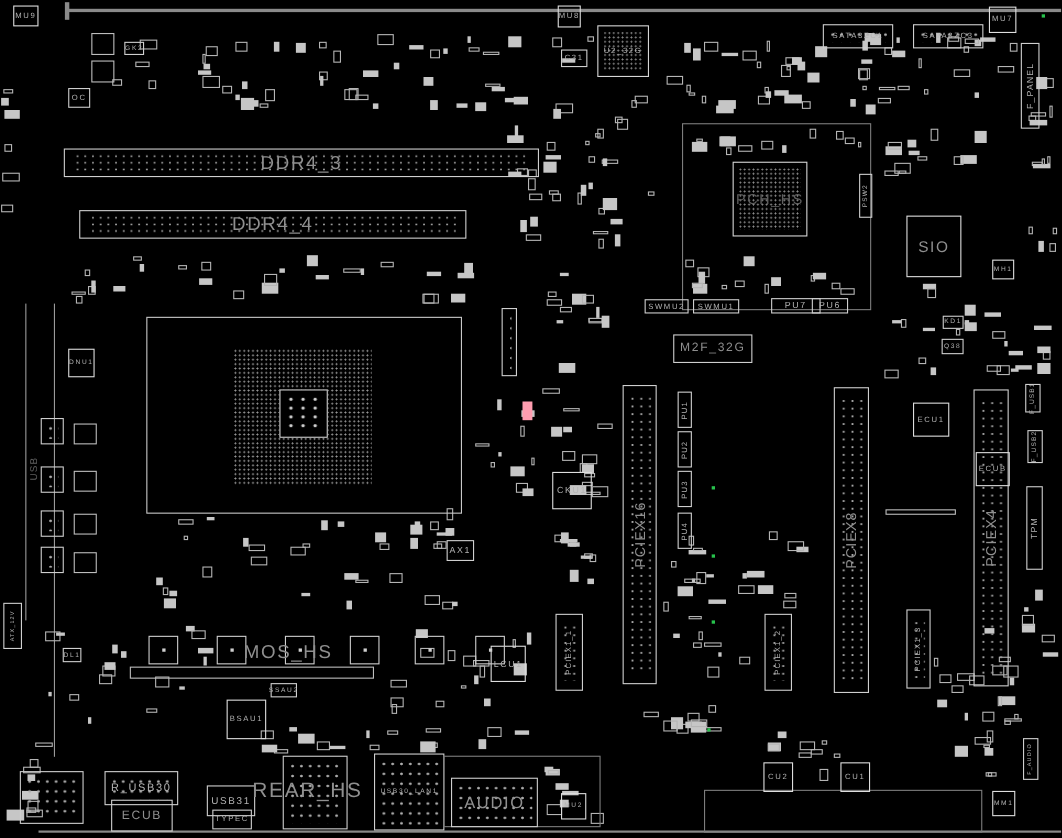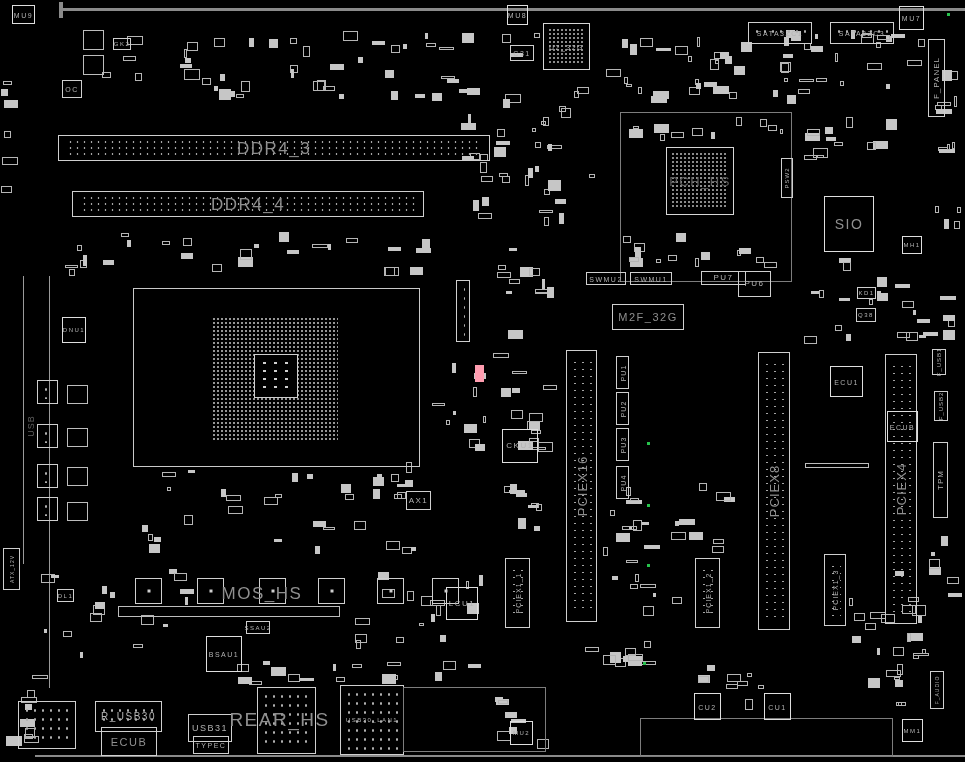--- a/index.html
+++ b/index.html
@@ -575,21 +575,21 @@
     </div>
     <div class="comp box" style="left: 586px; top: 272px; width: 40px; height: 13px;">
       <span class="lb" style="font-size: 7px; color: rgb(179, 179, 179);">SWMU2</span>
     </div>
     <div class="comp box" style="left: 630px; top: 272px; width: 42px; height: 13px;">
       <span class="lb" style="font-size: 7px; color: rgb(179, 179, 179);">SWMU1</span>
     </div>
     <div class="comp box" style="left: 701px; top: 271px; width: 45px; height: 14px;">
       <span class="lb" style="font-size: 8px; color: rgb(179, 179, 179);">PU7</span>
     </div>
-    <div class="comp box" style="left: 738px; top: 271px; width: 33px; height: 26px;">
+    <div class="comp box" style="left: 738px; top: 271px; width: 33px; height: 14px;">
       <span class="lb" style="font-size: 8px; color: rgb(179, 179, 179);">PU6</span>
     </div>
     <div class="comp conn" style="left: 612px; top: 304px; width: 72px; height: 26px;">
       <span class="lb" style="font-size: 11px; color: rgb(143, 143, 143);">M2F_32G</span>
     </div>
     <div class="comp conn dots" style="left: 456px; top: 280px; width: 14px; height: 62px;"></div>
     <div class="comp outline bright" style="left: 133px; top: 288px; width: 287px; height: 179px;"></div>
     <div class="comp pins" style="left: 212px; top: 317px; width: 126px; height: 124px;"></div>
     <div class="comp cpu-center" style="left: 254px; top: 354px; width: 44px; height: 44px;"></div>
     <div class="comp chip" style="left: 62px; top: 317px; width: 24px; height: 26px;">
@@ -696,20 +696,23 @@
       <span class="lb" style="font-size: 7px; color: rgb(179, 179, 179);">TYPEC</span>
     </div>
     <div class="comp conn dots" style="left: 257px; top: 687px; width: 59px; height: 67px;"></div>
     <div class="comp text" style="left: 232px; top: 708px; width: 95px; height: 22px;">
       <span class="lb" style="font-size: 19px; color: rgb(143, 143, 143);">REAR_HS</span>
     </div>
     <div class="comp conn dots" style="left: 340px; top: 685px; width: 64px; height: 70px;">
       <span class="lb" style="font-size: 6px; color: rgb(179, 179, 179);">USB30_LAN1</span>
     </div>
     <div class="comp outline" style="left: 403px; top: 687px; width: 143px; height: 65px;"></div>
+    <div class="comp conn dots" style="left: 410px; top: 707px; width: 79px; height: 45px;">
+      <span class="lb" style="font-size: 15px; color: rgb(143, 143, 143);">AUDIO</span>
+    </div>
     <div class="comp chip" style="left: 510px; top: 721px; width: 23px; height: 24px;">
       <span class="lb" style="font-size: 6px; color: rgb(179, 179, 179);">MU2</span>
     </div>
     <div class="comp outline" style="left: 640px; top: 718px; width: 253px; height: 39px;"></div>
     <div class="comp chip" style="left: 694px; top: 693px; width: 27px; height: 27px;">
       <span class="lb" style="font-size: 7px; color: rgb(179, 179, 179);">CU2</span>
     </div>
     <div class="comp chip" style="left: 764px; top: 693px; width: 27px; height: 27px;">
       <span class="lb" style="font-size: 7px; color: rgb(179, 179, 179);">CU1</span>
     </div>

